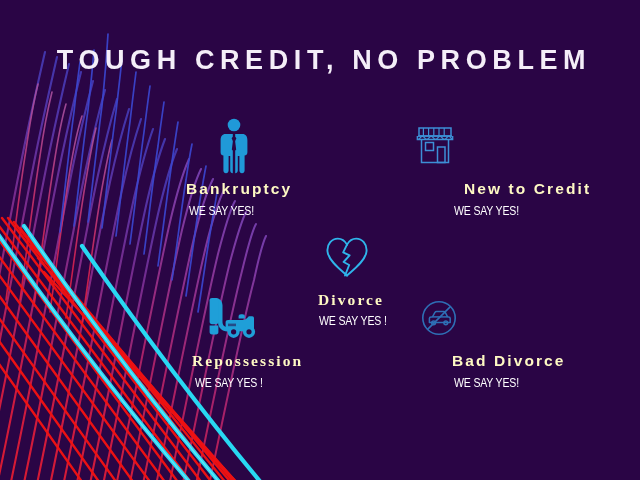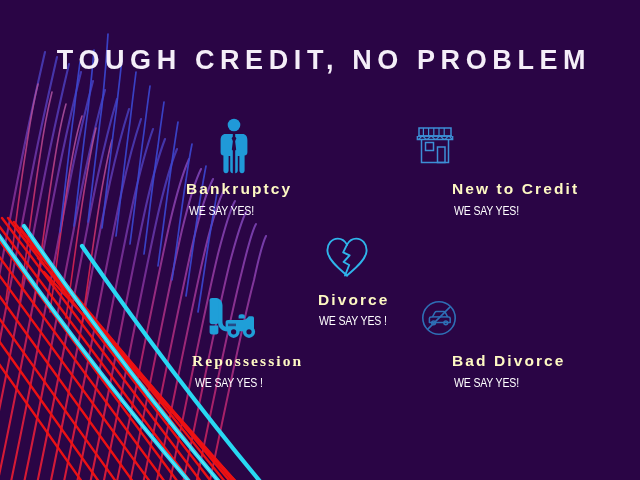--- a/index.html
+++ b/index.html
@@ -75,26 +75,26 @@
   }
 
   
   #feat-bankruptcy   { left: 186px; top: 118px; }
   #feat-bankruptcy   .icon-wrap { left: 31px;  top: 0px; }
   #feat-bankruptcy   .f-title   { left: 0px;   top: 62px; }
   #feat-bankruptcy   .f-sub     { left: 3px;   top: 86px; }
 
   #feat-newtocredit  { left: 452px; top: 124px; }
   #feat-newtocredit  .icon-wrap { left: -38px; top: -2px; }
-  #feat-newtocredit  .f-title   { left: 0px;   top: 56px; }
+  #feat-newtocredit  .f-title   { left: 12px;   top: 56px; }
   #feat-newtocredit  .f-sub     { left: 2px;   top: 80px; }
 
   #feat-divorce      { left: 318px; top: 234px; }
   #feat-divorce      .icon-wrap { left: 6px;   top: 0px; }
-  #feat-divorce      .f-title   { left: 0px;   top: 57px; }
+  #feat-divorce      .f-title   { left: 0px;   top: 57px; font-family: Liberation Serif, serif; }
   #feat-divorce      .f-sub     { left: 1px;   top: 80px; }
 
   #feat-repossession { left: 192px; top: 294px; }
   #feat-repossession .icon-wrap { left: 14px;  top: 0px; }
   #feat-repossession .f-title   { left: 0px;   top: 58px; font-family: Liberation Serif, serif; }
   #feat-repossession .f-sub     { left: 3px;   top: 82px; }
 
   #feat-badcredit    { left: 452px; top: 298px; }
   #feat-badcredit    .icon-wrap { left: -33px; top: 0px; }
   #feat-badcredit    .f-title   { left: 0px;   top: 54px; }

